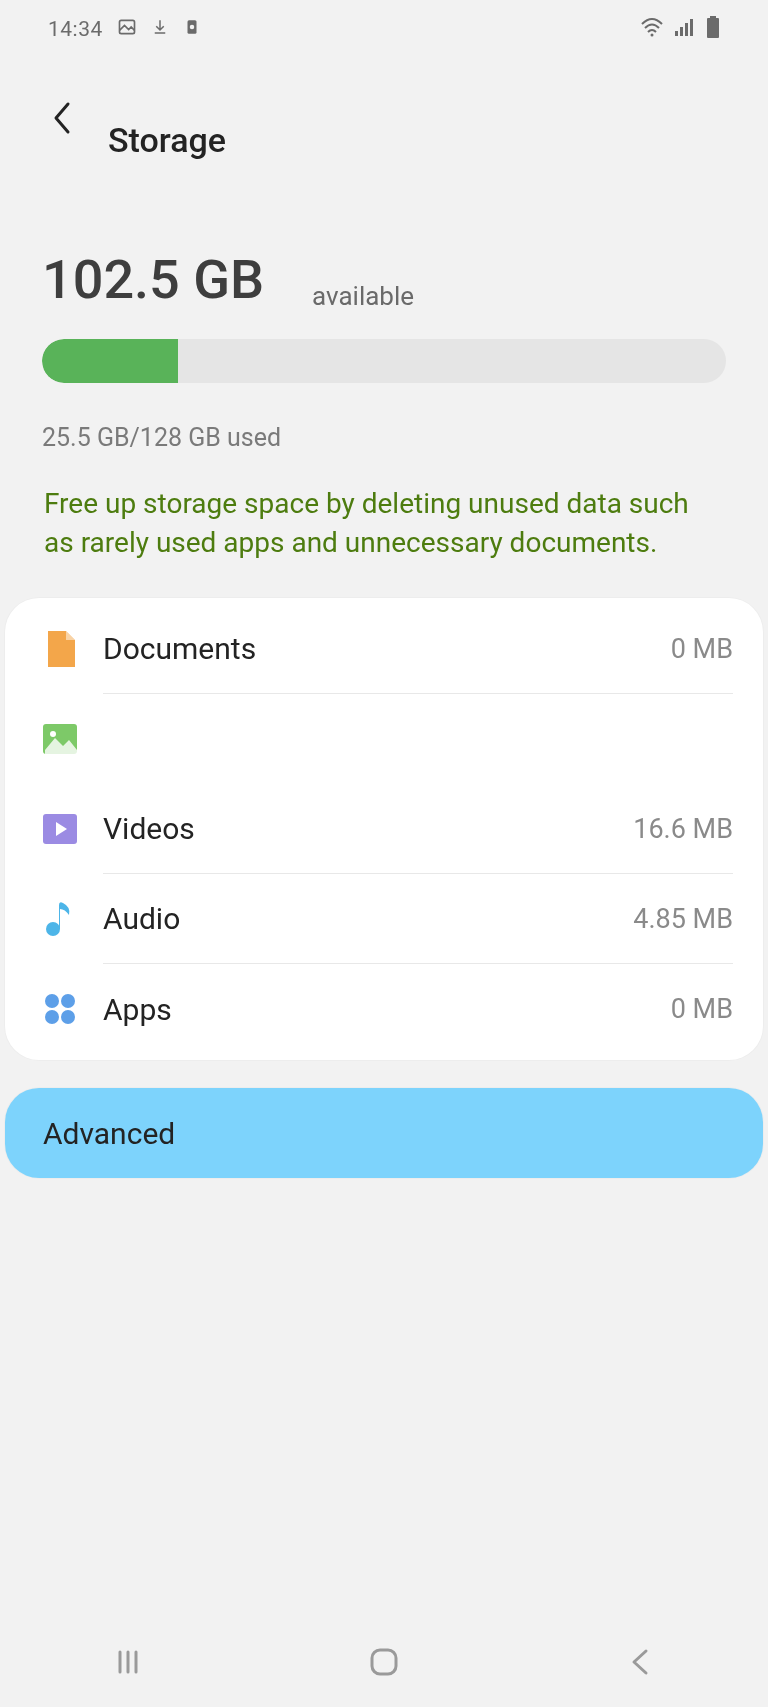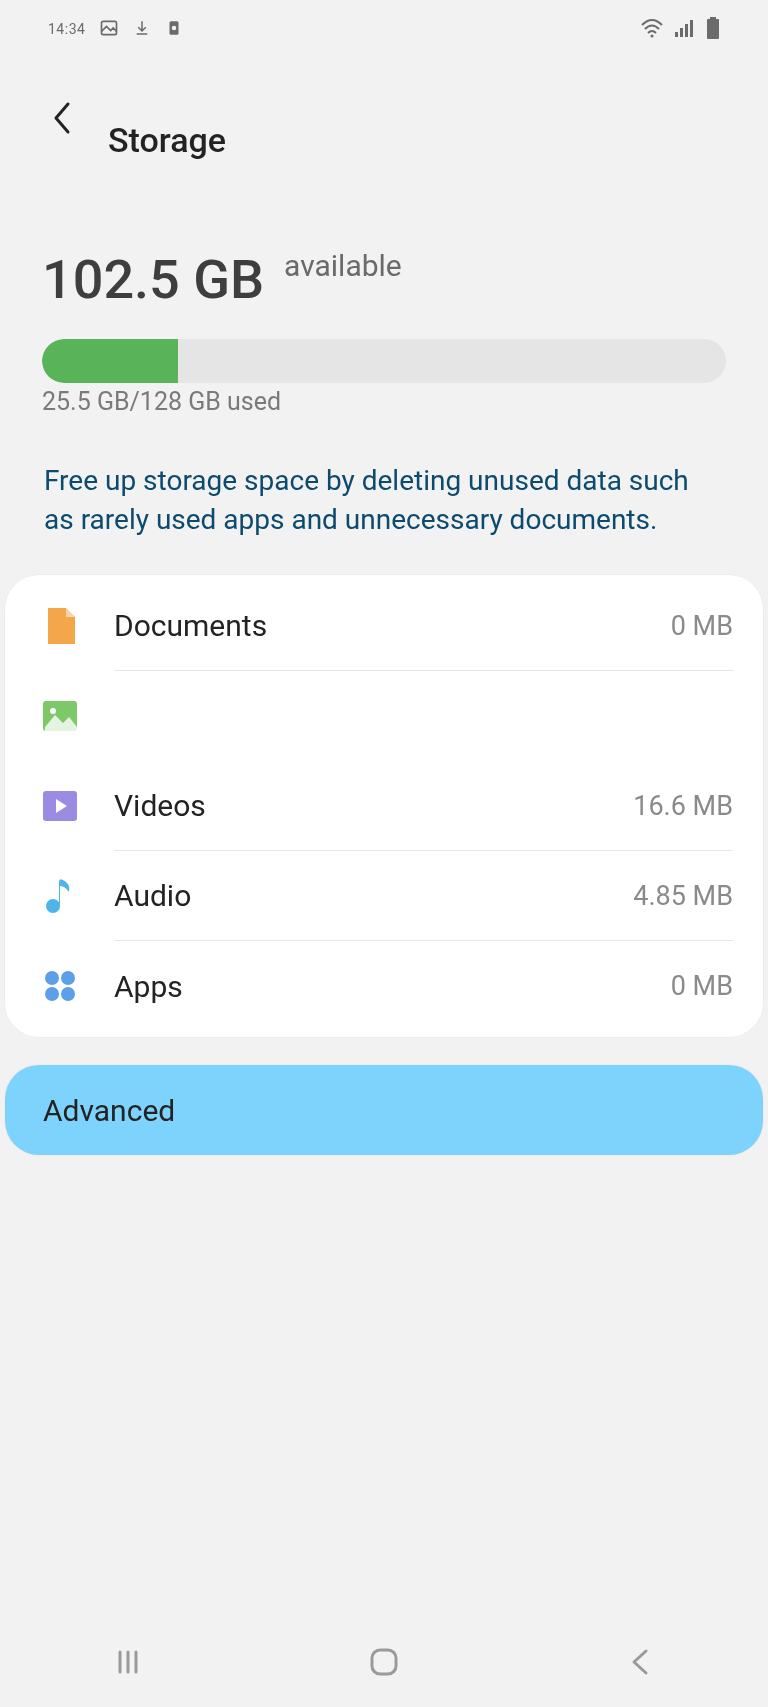--- a/index.html
+++ b/index.html
@@ -11,74 +11,74 @@
       position: relative;
       color: #232323;
     }
     .status-bar {
       height: 58px;
       display: flex;
       justify-content: space-between;
       align-items: center;
       padding: 0 48px 0 48px;
       color: #6b6b6b;
-      font-size: 14px;
+      font-size: 21px;
     }
     .status-left { display: flex; align-items: center; gap: 14px; }
     .status-right { display: flex; align-items: center; gap: 10px; }
     .status-time { font-weight: 400; letter-spacing: 0.5px; }
     .header {
       display: flex;
       align-items: center;
       gap: 24px;
       padding: 18px 40px 28px 40px;
     }
     .back-btn {
       width: 44px; height: 44px;
       display: flex; align-items: center; justify-content: center;
       color: #232323;
     }
     .header-title { font-size: 34px; font-weight: 500; color: #232323; margin-top: 44px; }
     .summary { padding: 60px 42px 0 42px; }
-    .avail-row { display: flex; align-items: flex-start; gap: 20px; }
+    .avail-row { display: flex; align-items: flex-end; gap: 12px; }
     .avail-num { font-size: 54px; font-weight: 500; color: #3e3e3e; }
-    .avail-label { font-size: 30px; color: #6a6a6a; font-weight: 400; }
+    .avail-label { font-size: 26px; color: #6a6a6a; font-weight: 400; margin-left: 36px; }
     .progress {
       margin-top: 28px;
       width: 100%;
       height: 44px;
       background: #e5e5e5;
       border-radius: 22px;
       overflow: hidden;
     }
     .progress-fill {
       height: 100%;
       background: #59b359;
       border-radius: 22px 0 0 22px;
     }
-    .usage-text { margin-top: 4px; font-size: 25px; color: #7a7a7a; }
+    .usage-text { margin-top: 40px; font-size: 25px; color: #7a7a7a; }
     .description {
-      margin-top: 45px;
+      margin-top: 32px;
       padding: 0 44px;
       font-size: 28px;
-      color: #0c4a6e;
+      color: #4d7c0f;
       line-height: 1.4;
     }
     .card {
       margin: 36px 5px 0 5px;
       background: #ffffff;
       border-radius: 34px;
       padding: 6px 30px;
       box-shadow: 0 0 0 1px rgba(0,0,0,0.02);
     }
     .cat-row {
       display: flex;
       align-items: center;
       height: 90px;
-      gap: 29px;
+      gap: 18px;
     }
     .cat-icon {
       width: 50px; height: 50px;
       display: flex; align-items: center; justify-content: center;
       flex-shrink: 0;
     }
     .cat-content {
       flex: 1;
       height: 100%;
       display: flex;

